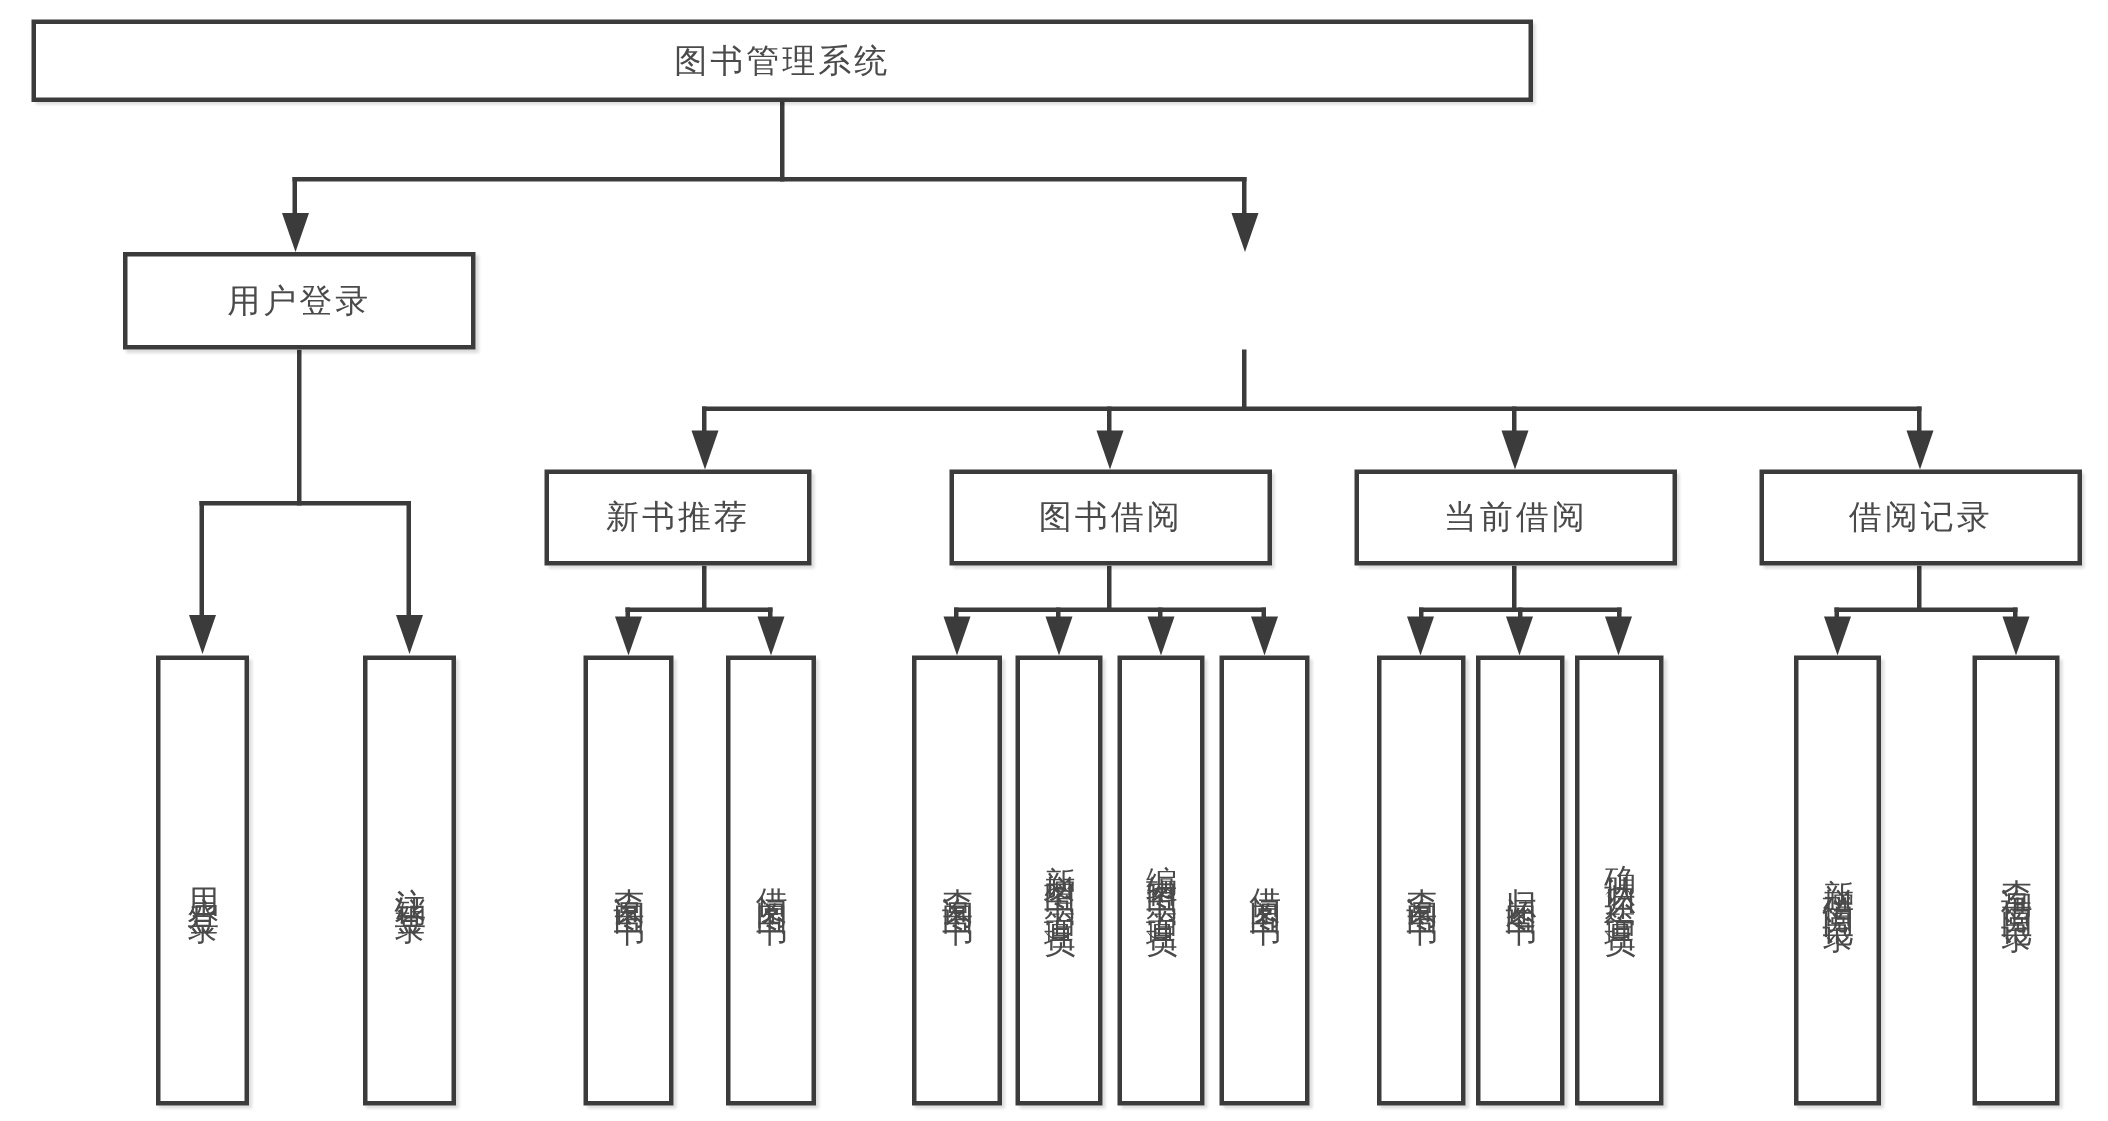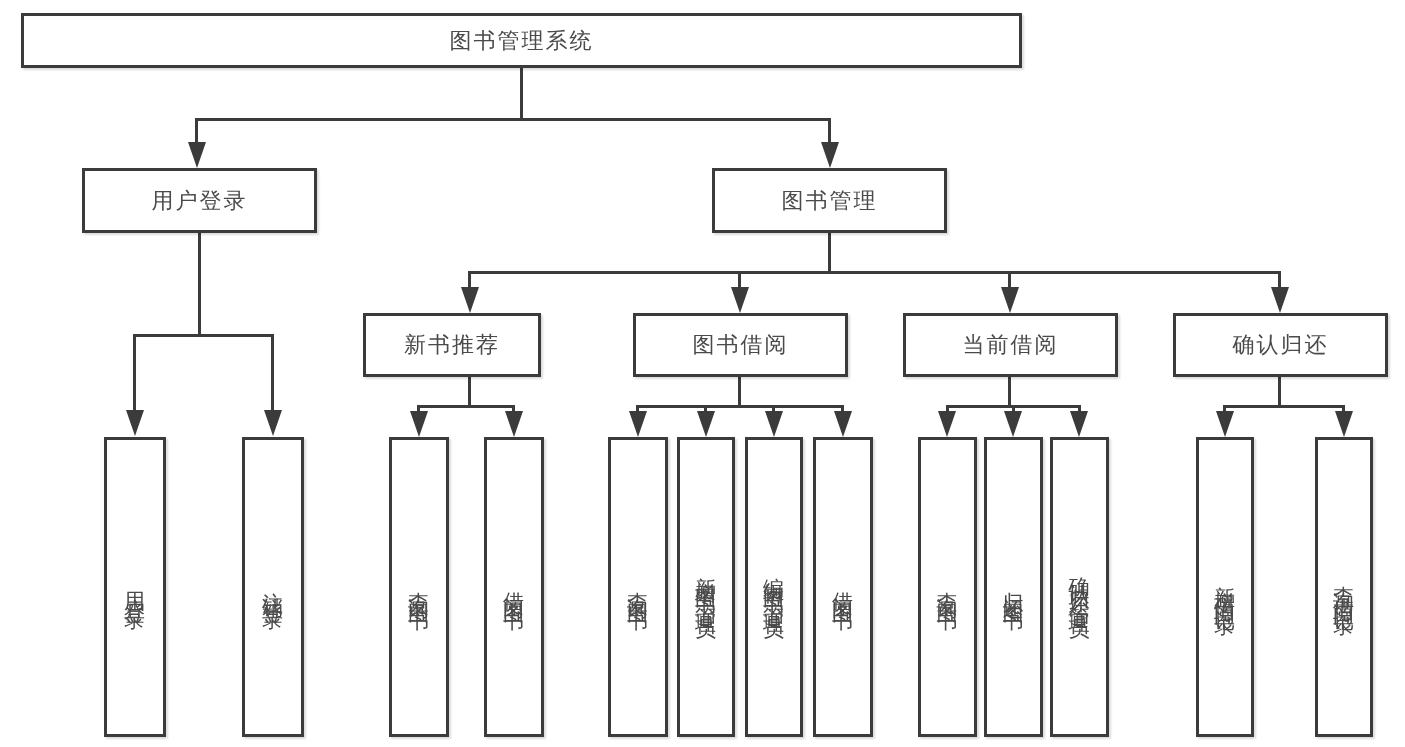--- a/index.html
+++ b/index.html
@@ -86,23 +86,20 @@
 
   <div class="stem" style="left:520px; top:68px; height:53px;"></div>
   <div class="hline" style="left:195px; top:118px; width:636px;"></div>
   <div class="stem" style="left:195px; top:118px; height:26px;"></div>
   <div class="ah" style="left:188px; top:142px;"></div>
   <div class="stem" style="left:828px; top:118px; height:26px;"></div>
   <div class="ah" style="left:821px; top:142px;"></div>
 
   <div class="node" style="left:82px; top:168px; width:235px; height:65px;">
     <span class="lbl">用户登录</span>
-  </div>
-  <div class="node" style="left:712px; top:168px; width:235px; height:65px;">
-    <span class="lbl">图书管理</span>
   </div>
 
   <div class="stem" style="left:198px; top:233px; height:104px;"></div>
   <div class="hline" style="left:133px; top:334px; width:141px;"></div>
   <div class="stem" style="left:133px; top:334px; height:78px;"></div>
   <div class="ah" style="left:126px; top:410px;"></div>
   <div class="stem" style="left:271px; top:334px; height:78px;"></div>
   <div class="ah" style="left:264px; top:410px;"></div>
 
   <div class="stem" style="left:828px; top:233px; height:41px;"></div>
@@ -119,21 +116,21 @@
   <div class="node" style="left:363px; top:313px; width:178px; height:64px;">
     <span class="lbl">新书推荐</span>
   </div>
   <div class="node" style="left:903px; top:313px; width:215px; height:64px;">
     <span class="lbl">当前借阅</span>
   </div>
   <div class="node" style="left:633px; top:313px; width:215px; height:64px;">
     <span class="lbl">图书借阅</span>
   </div>
   <div class="node" style="left:1173px; top:313px; width:215px; height:64px;">
-    <span class="lbl">确认归还</span>
+    <span class="lbl">借阅记录</span>
   </div>
 
   <div class="stem" style="left:468px; top:377px; height:30px;"></div>
   <div class="hline" style="left:417px; top:405px; width:98px;"></div>
   <div class="stem" style="left:417px; top:405px; height:9px;"></div>
   <div class="ah" style="left:410px; top:411px;"></div>
   <div class="stem" style="left:512px; top:405px; height:9px;"></div>
   <div class="ah" style="left:505px; top:411px;"></div>
 
   <div class="stem" style="left:738px; top:377px; height:30px;"></div>

